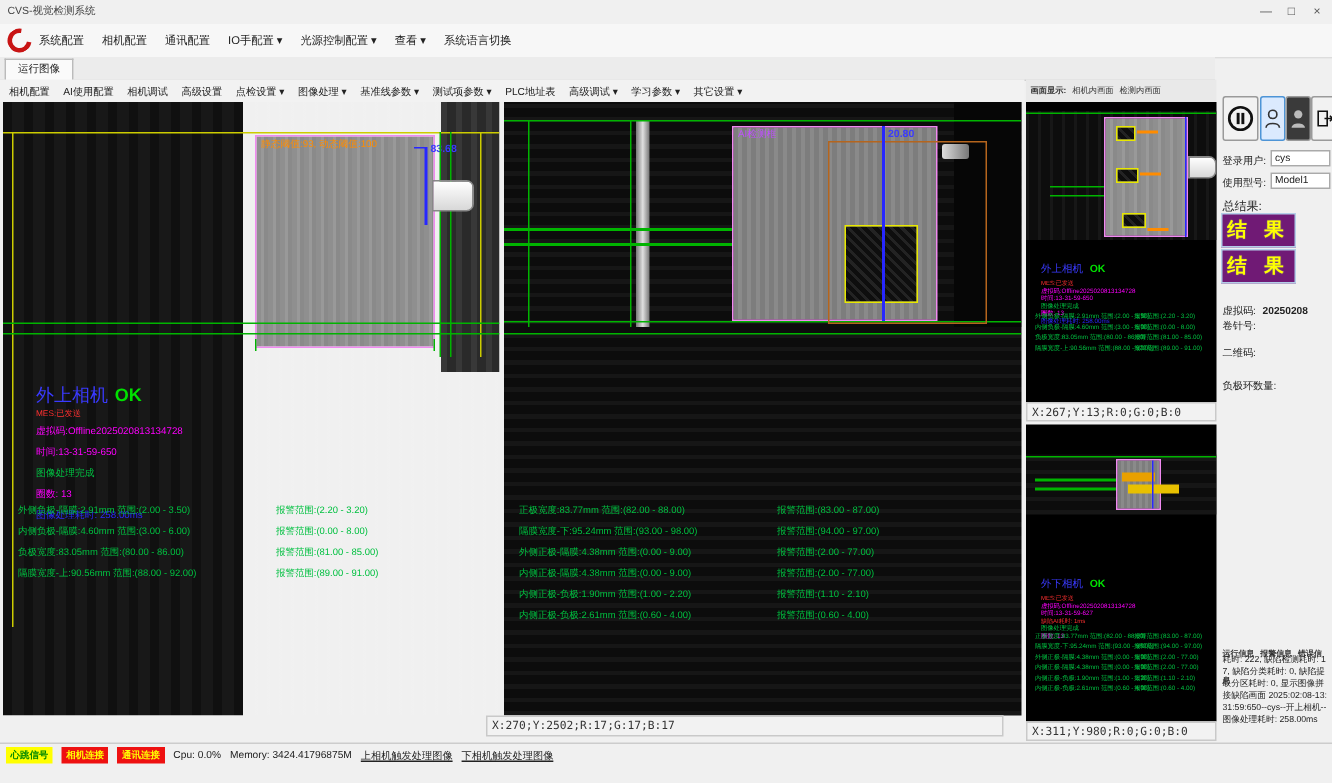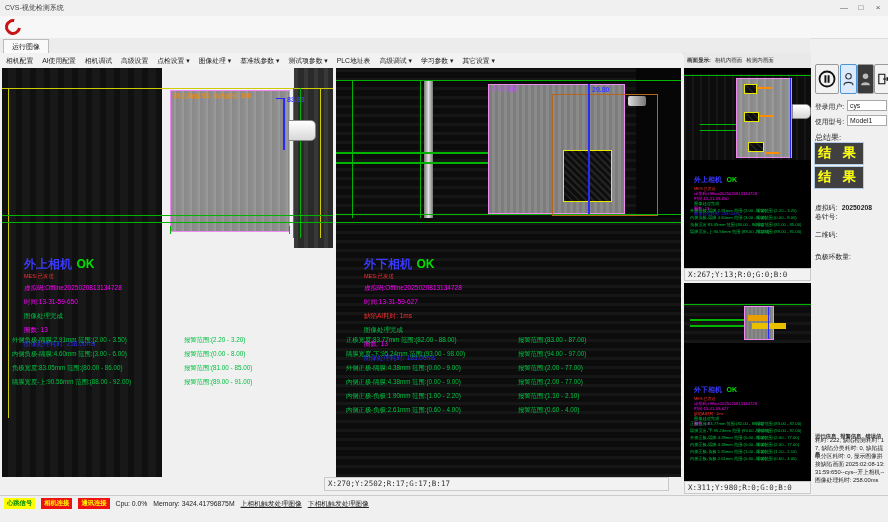--- a/index.html
+++ b/index.html
@@ -30,21 +30,21 @@
   .yline{background:#cccc00;}
   .bline{background:#2727ff;}
   .pinkbox{border:1px solid #f08af0;box-sizing:border-box;}
   .brownbox{border:1px solid #b5651d;box-sizing:border-box;}
   .yellowbox{border:1px solid #e8e800;box-sizing:border-box;background:repeating-linear-gradient(45deg,#232323 0 2px,#0e0e0e 2px 5px);}
   .connector{background:linear-gradient(#fff,#d8d8d8);border:1px solid #888;border-radius:0 5px 5px 0;}
   .t-orange{color:#ff8c00;font-size:6.5px;white-space:nowrap;}
   .t-purple{color:#c050ff;font-size:6.5px;white-space:nowrap;}
   .t-blue-val{color:#3a3aff;font-size:7px;font-weight:bold;white-space:nowrap;}
   
-  .cam-title{font-size:12px;font-weight:bold;color:#3a3aff;white-space:nowrap;}
+  .cam-title{font-size:12px;font-weight:normal;color:#3a3aff;white-space:nowrap;}
   .cam-ok{color:#00e000;font-size:12px;font-weight:bold;}
   .t-red{color:#ff3030;font-size:5.5px;white-space:nowrap;}
   .t-mag{color:#ff00ff;font-size:6.5px;white-space:nowrap;}
   .t-grn{color:#00c040;font-size:6.5px;white-space:nowrap;}
   .t-blu{color:#2a2aff;font-size:6.5px;white-space:nowrap;}
   .meas{display:flex;flex-direction:column;gap:5px;}
   .meas-row{display:flex;}
   .meas .m-text{color:#00c040;font-size:6.3px;width:172px;white-space:nowrap;}
   .meas .m-alarm{color:#00c040;font-size:6.3px;white-space:nowrap;}
   .mini .cam-title{font-size:7px;}
@@ -52,21 +52,21 @@
   .mini .t-red{font-size:4px;}
   .mini .t-mag,.mini .t-grn,.mini .t-blu{font-size:4.2px;}
   .meas.small{gap:2px;}
   .meas.small .m-text{font-size:4.2px;width:66px;}
   .meas.small .m-alarm{font-size:4.2px;}
   
   .side-btn{background:#f2f2f2;border:1px solid #9a9a9a;border-radius:2px;display:flex;align-items:center;justify-content:center;}
   .side-btn.sel{background:#dbeafe;border:1px solid #4d94d6;}
   .fld-label{font-size:6.8px;color:#222;white-space:nowrap;}
   .fld-box{background:#fff;border:1px solid #aaa;font-size:6.8px;line-height:10px;padding-left:2px;box-sizing:border-box;color:#222;}
-  .result-box{background:#404040;border:1px solid #b3cde8;color:#ffff00;font-weight:bold;font-size:13px;text-align:center;line-height:20px;letter-spacing:4px;text-shadow:0 0 1px #888;}
+  .result-box{background:#701a75;border:1px solid #b3cde8;color:#ffff00;font-weight:bold;font-size:13px;text-align:center;line-height:20px;letter-spacing:4px;text-shadow:0 0 1px #888;}
   .log-tab{font-size:5.3px;font-weight:bold;color:#333;margin-right:4px;}
   .log-text{font-size:5.8px;line-height:8px;color:#222;word-break:break-all;}
   
   .statusbar{left:0;top:495px;width:888px;height:16px;background:#f0f0f0;border-top:1px solid #ccc;display:flex;align-items:center;gap:6px;padding-left:4px;box-sizing:border-box;}
   .badge{font-size:6.3px;font-weight:bold;padding:1px 3px;}
   .badge.green{background:#ffff00;color:#008800;}
   .badge.red{background:#ee1111;color:#ffff00;}
   .sb-text{font-size:6.8px;color:#222;white-space:nowrap;}
   .sb-link{font-size:6.8px;color:#222;text-decoration:underline;white-space:nowrap;}
 </style>
@@ -77,20 +77,30 @@
 
   <div class="abs titlebar">
     <span class="abs" style="left:5px;top:0;">CVS-视觉检测系统</span>
     <span class="abs win-ctl" style="left:836px;top:0;">—</span>
     <span class="abs win-ctl" style="left:853px;top:0;">□</span>
     <span class="abs win-ctl" style="left:870px;top:0;">×</span>
   </div>
 
   <div class="abs menubar">
     <span class="abs logo"></span>
+    <div class="abs menu-items">
+
+    <span class="menu-item">系统配置</span>
+        <span class="menu-item">相机配置</span>
+        <span class="menu-item">通讯配置</span>
+        <span class="menu-item">IO手配置 ▾</span>
+        <span class="menu-item">光源控制配置 ▾</span>
+        <span class="menu-item">查看 ▾</span>
+        <span class="menu-item">系统语言切换</span>
+      </div>
   </div>
 
   <div class="abs tabbar">
     <div class="abs tab">运行图像</div>
   </div>
 
   <div class="abs toolbar">
 
   <span class="tool-item">相机配置</span>
       <span class="tool-item">AI使用配置</span>
@@ -176,31 +186,20 @@
     <div class="abs gline" style="left:0;top:146px;width:345px;height:1px;"></div>
     <div class="abs gline" style="left:0;top:154px;width:345px;height:1px;"></div>
     <div class="abs pinkbox" style="left:152px;top:16px;width:137px;height:130px;background:repeating-linear-gradient(90deg,#7d7d7d 0 3px,#8a8a8a 3px 6px);"></div>
     <span class="abs t-purple" style="left:156px;top:17px;">AI检测框</span>
     <div class="abs brownbox" style="left:216px;top:26px;width:106px;height:122px;"></div>
     <div class="abs yellowbox" style="left:227px;top:82px;width:49px;height:52px;"></div>
     <div class="abs bline" style="left:252px;top:16px;width:2px;height:130px;"></div>
     <span class="abs t-blue-val" style="left:256px;top:18px;">20.80</span>
     <div class="abs" style="left:292px;top:28px;width:18px;height:10px;background:linear-gradient(90deg,#ddd,#777);border-radius:2px;"></div>
 
-    <div class="abs" style="left:28px;top:186px;">
-      <span class="cam-title">外下相机</span>
-      <span class="cam-ok">OK</span>
-      <div class="t-red">MES:已发送</div>
-      <div class="t-mag" style="margin-top:4px;">虚拟码:Offline2025020813134728</div>
-      <div class="t-mag" style="margin-top:5px;">时间:13-31-59-627</div>
-      <div class="t-red" style="font-size:6.5px;margin-top:5px;">缺陷AI耗时: 1ms</div>
-      <div class="t-grn" style="margin-top:5px;">图像处理完成</div>
-      <div class="t-mag" style="margin-top:5px;">圈数: 13</div>
-      <div class="t-blu" style="margin-top:5px;">图像处理耗时: 183.00ms</div>
-    </div>
     <div class="abs meas" style="left:10px;top:268px;width:335px;">
 
         <div class="meas-row">
           <span class="m-text">正极宽度:83.77mm 范围:(82.00 - 88.00)</span>
           <span class="m-alarm">报警范围:(83.00 - 87.00)</span>
         </div>
 
         <div class="meas-row">
           <span class="m-text">隔膜宽度-下:95.24mm 范围:(93.00 - 98.00)</span>
           <span class="m-alarm">报警范围:(94.00 - 97.00)</span>

